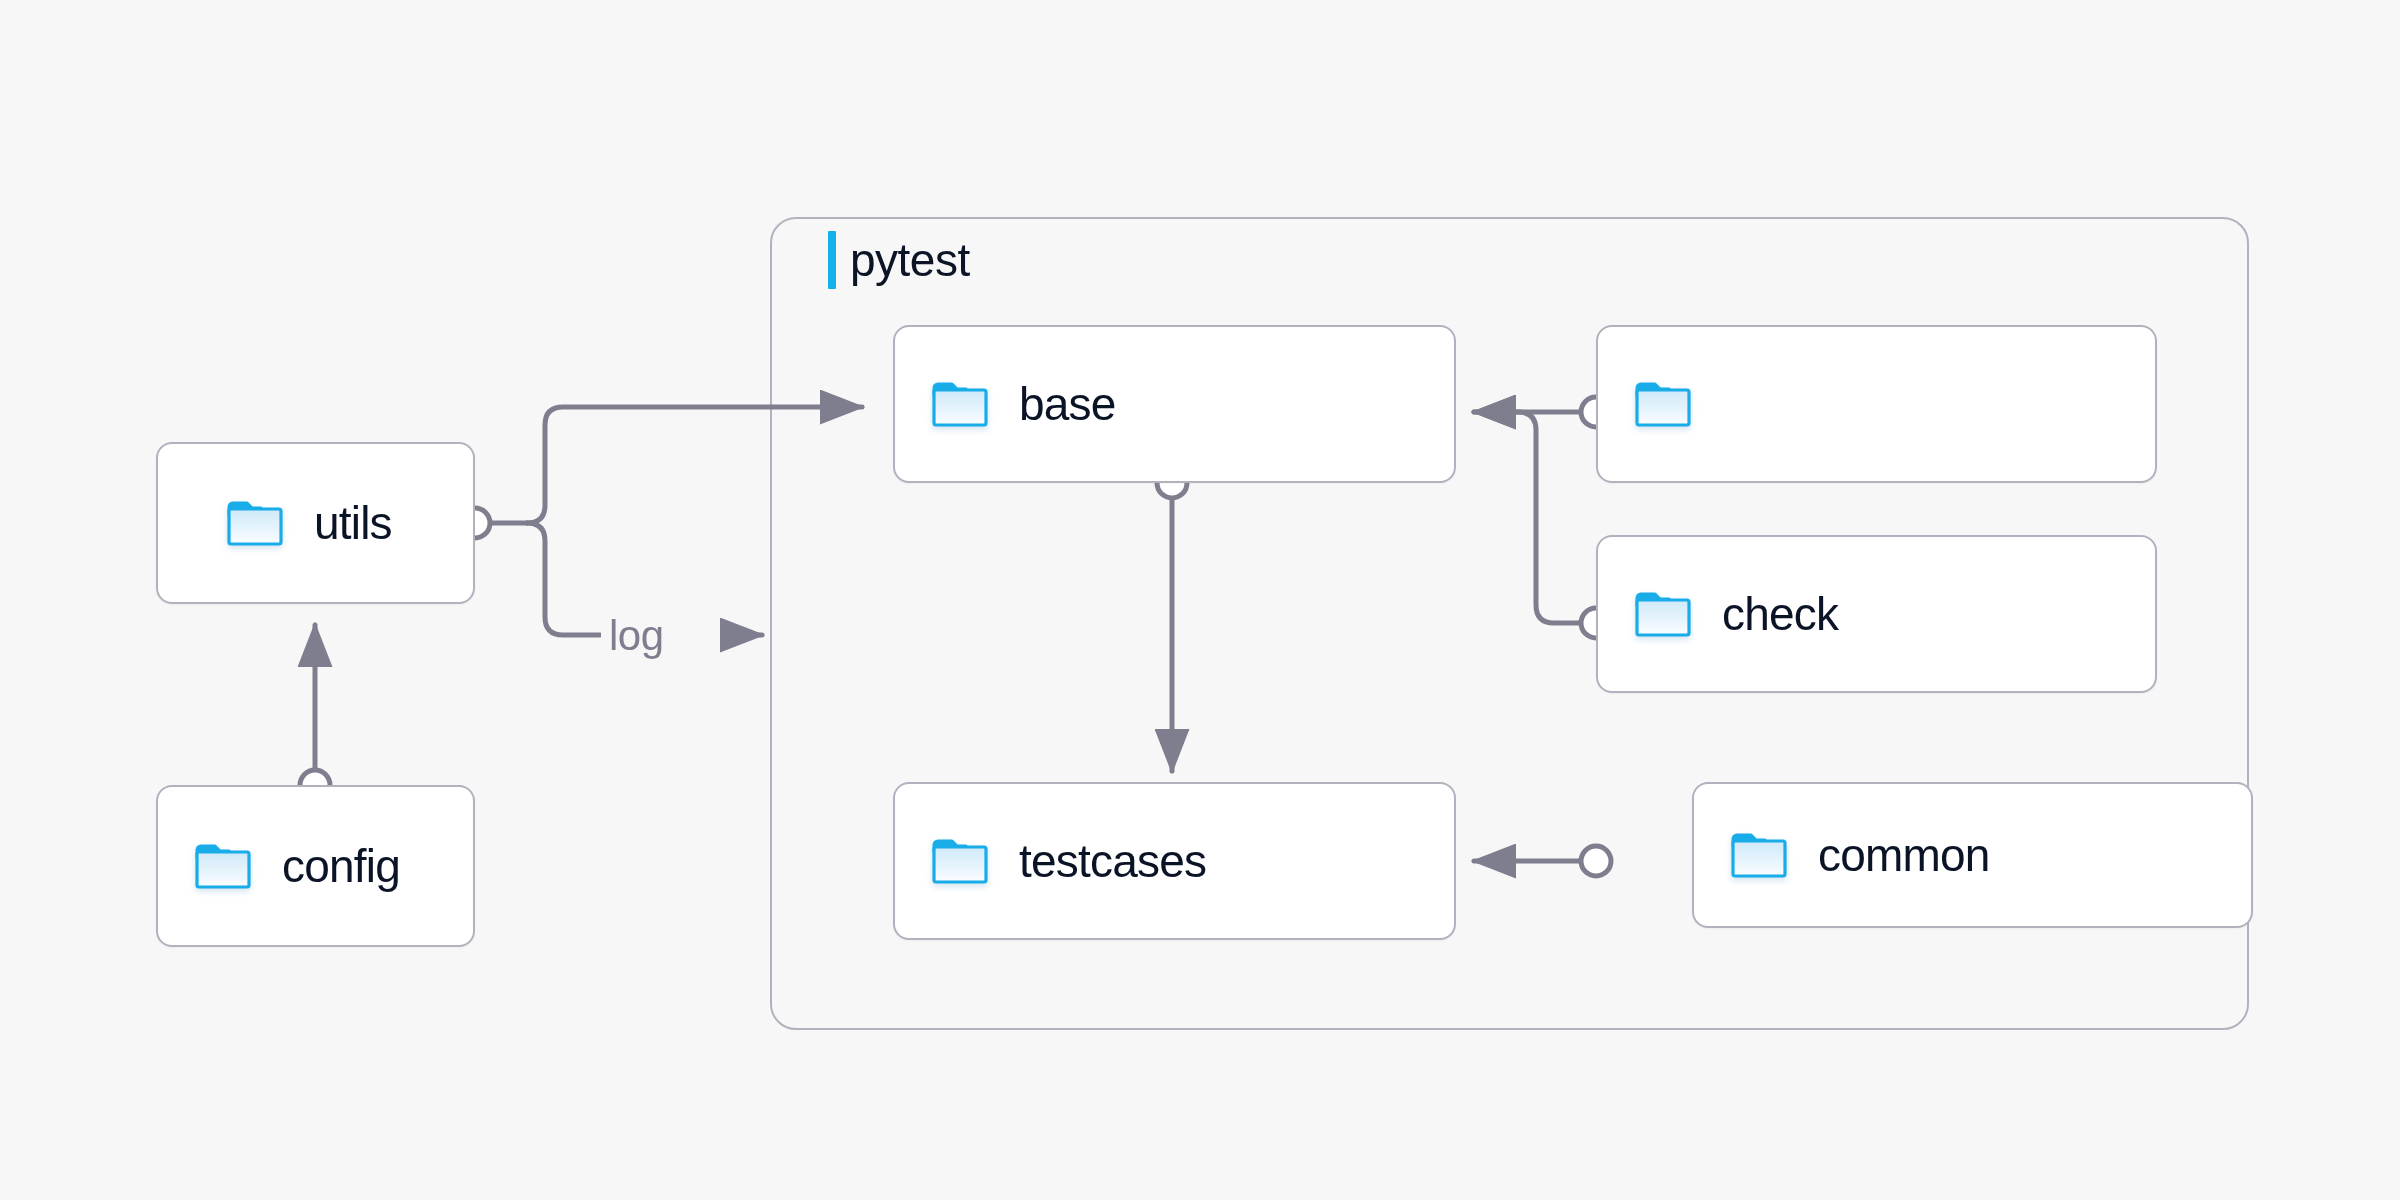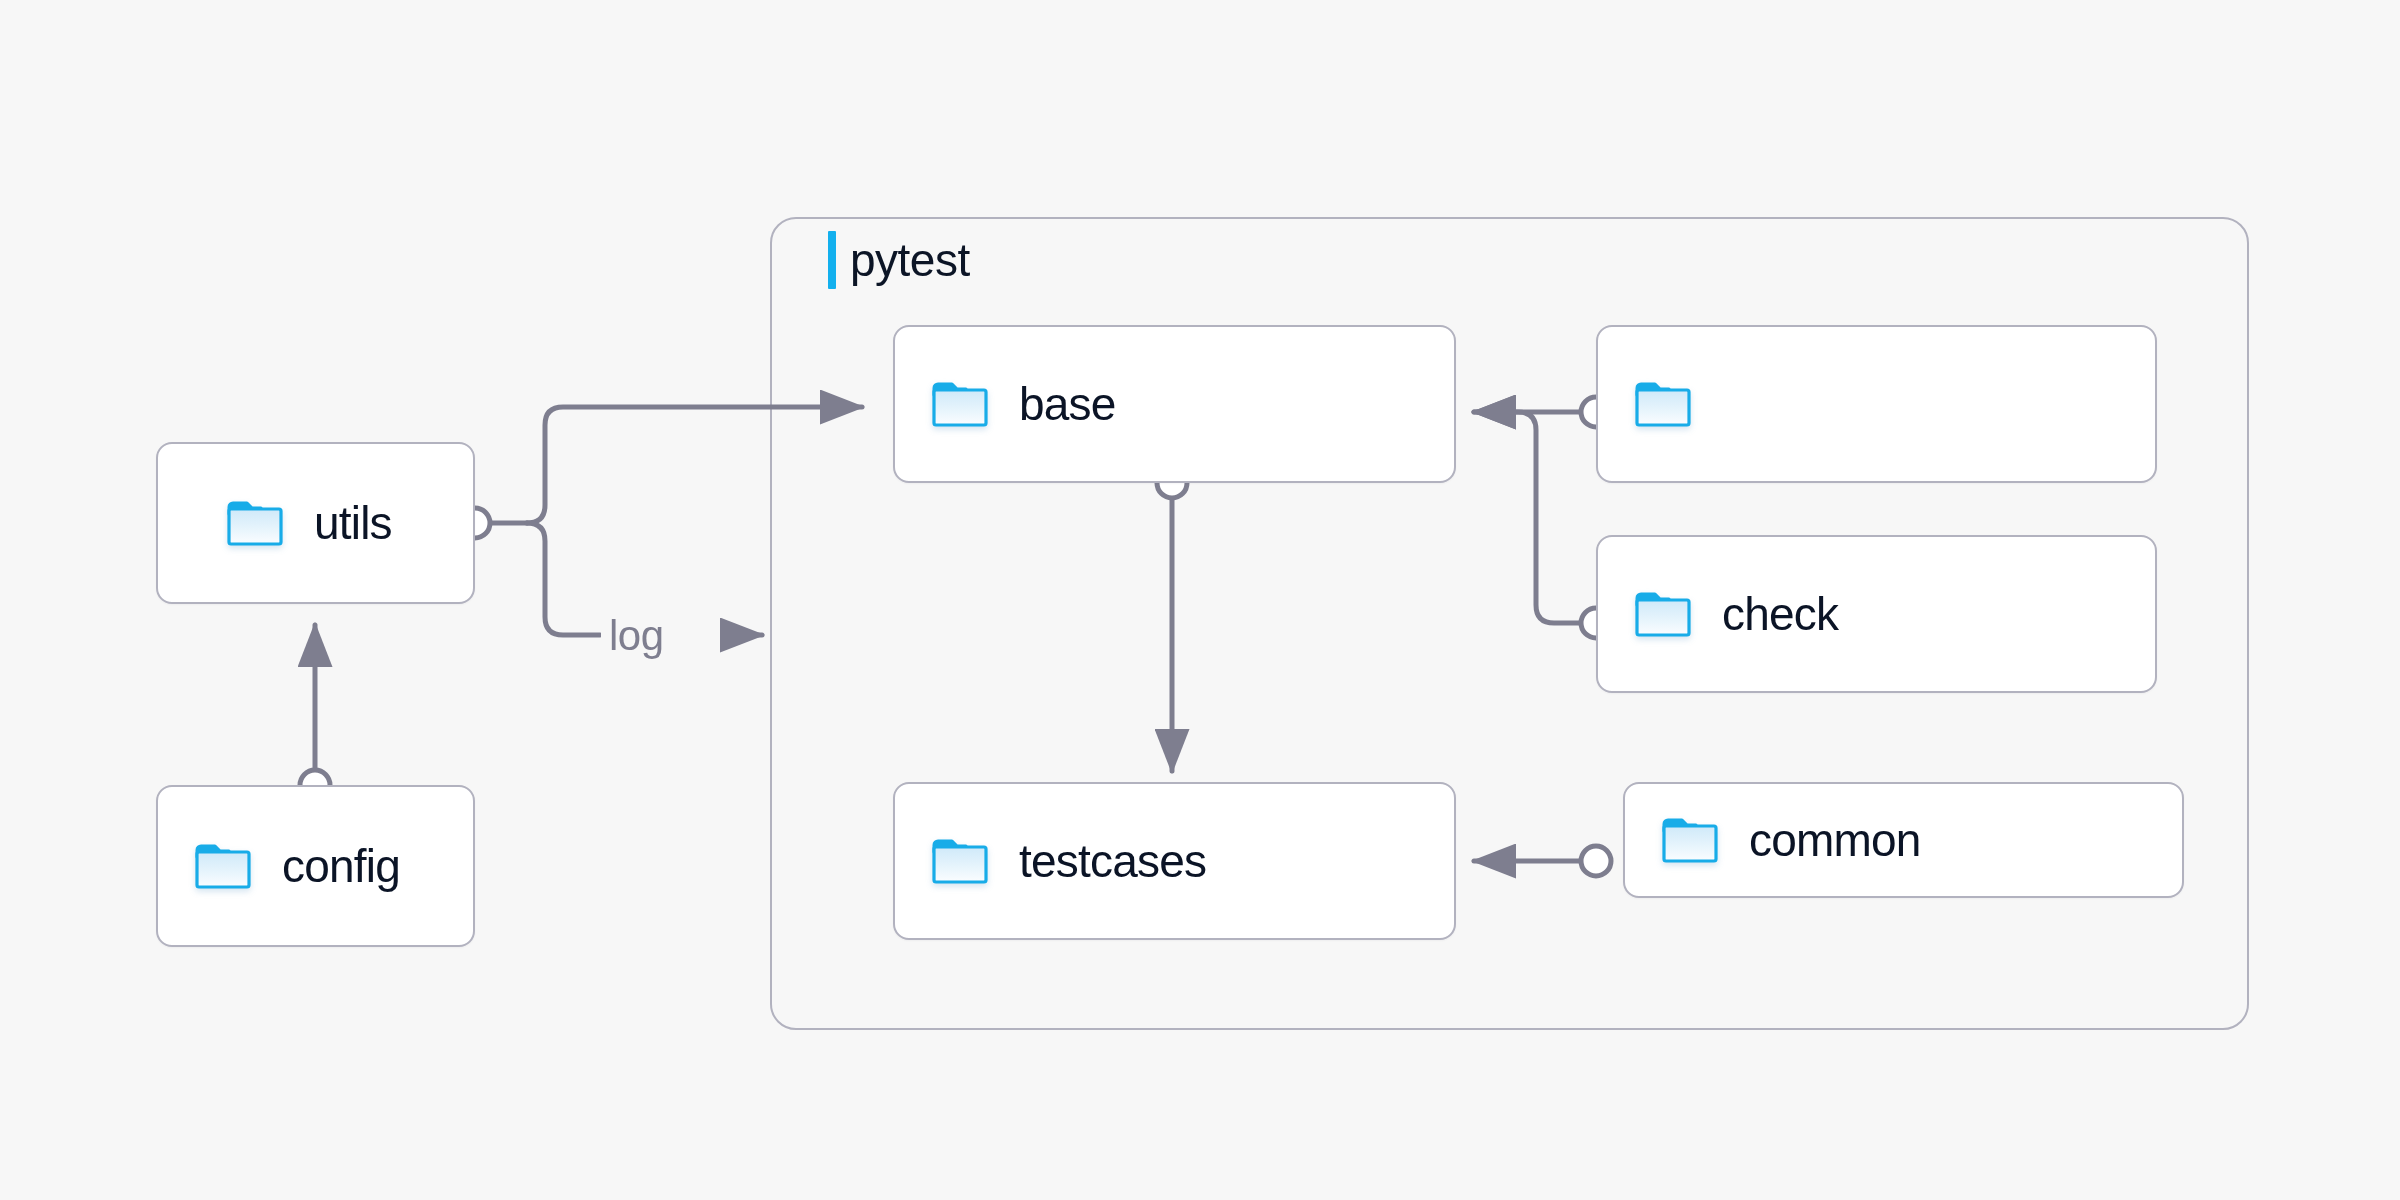--- a/index.html
+++ b/index.html
@@ -192,21 +192,21 @@
       </div>
       <div class="node" style="left: 1596px; top: 535px; width: 561px; height: 158px;">
         <div class="node-inner">
           <svg class="folder-icon" viewBox="0 0 58 50">
             <path d="M3 9 a4 4 0 0 1 4 -4 h14 l5 5 h9 v6 H3 Z" fill="#18ace8" stroke="#18ace8" stroke-width="3" stroke-linejoin="round"></path>
             <rect x="3" y="11" width="52" height="35" rx="2" fill="url(#folderGrad)" stroke="#18ace8" stroke-width="3.2"></rect>
           </svg>
           <span class="node-label">check</span>
         </div>
       </div>
-      <div class="node" style="left: 1623px; top: 782px; width: 561px; height: 116px;">
+      <div class="node" style="left: 1692px; top: 782px; width: 561px; height: 146px;">
         <div class="node-inner">
           <svg class="folder-icon" viewBox="0 0 58 50">
             <path d="M3 9 a4 4 0 0 1 4 -4 h14 l5 5 h9 v6 H3 Z" fill="#18ace8" stroke="#18ace8" stroke-width="3" stroke-linejoin="round"></path>
             <rect x="3" y="11" width="52" height="35" rx="2" fill="url(#folderGrad)" stroke="#18ace8" stroke-width="3.2"></rect>
           </svg>
           <span class="node-label">common</span>
         </div>
       </div>
     </div>
 

